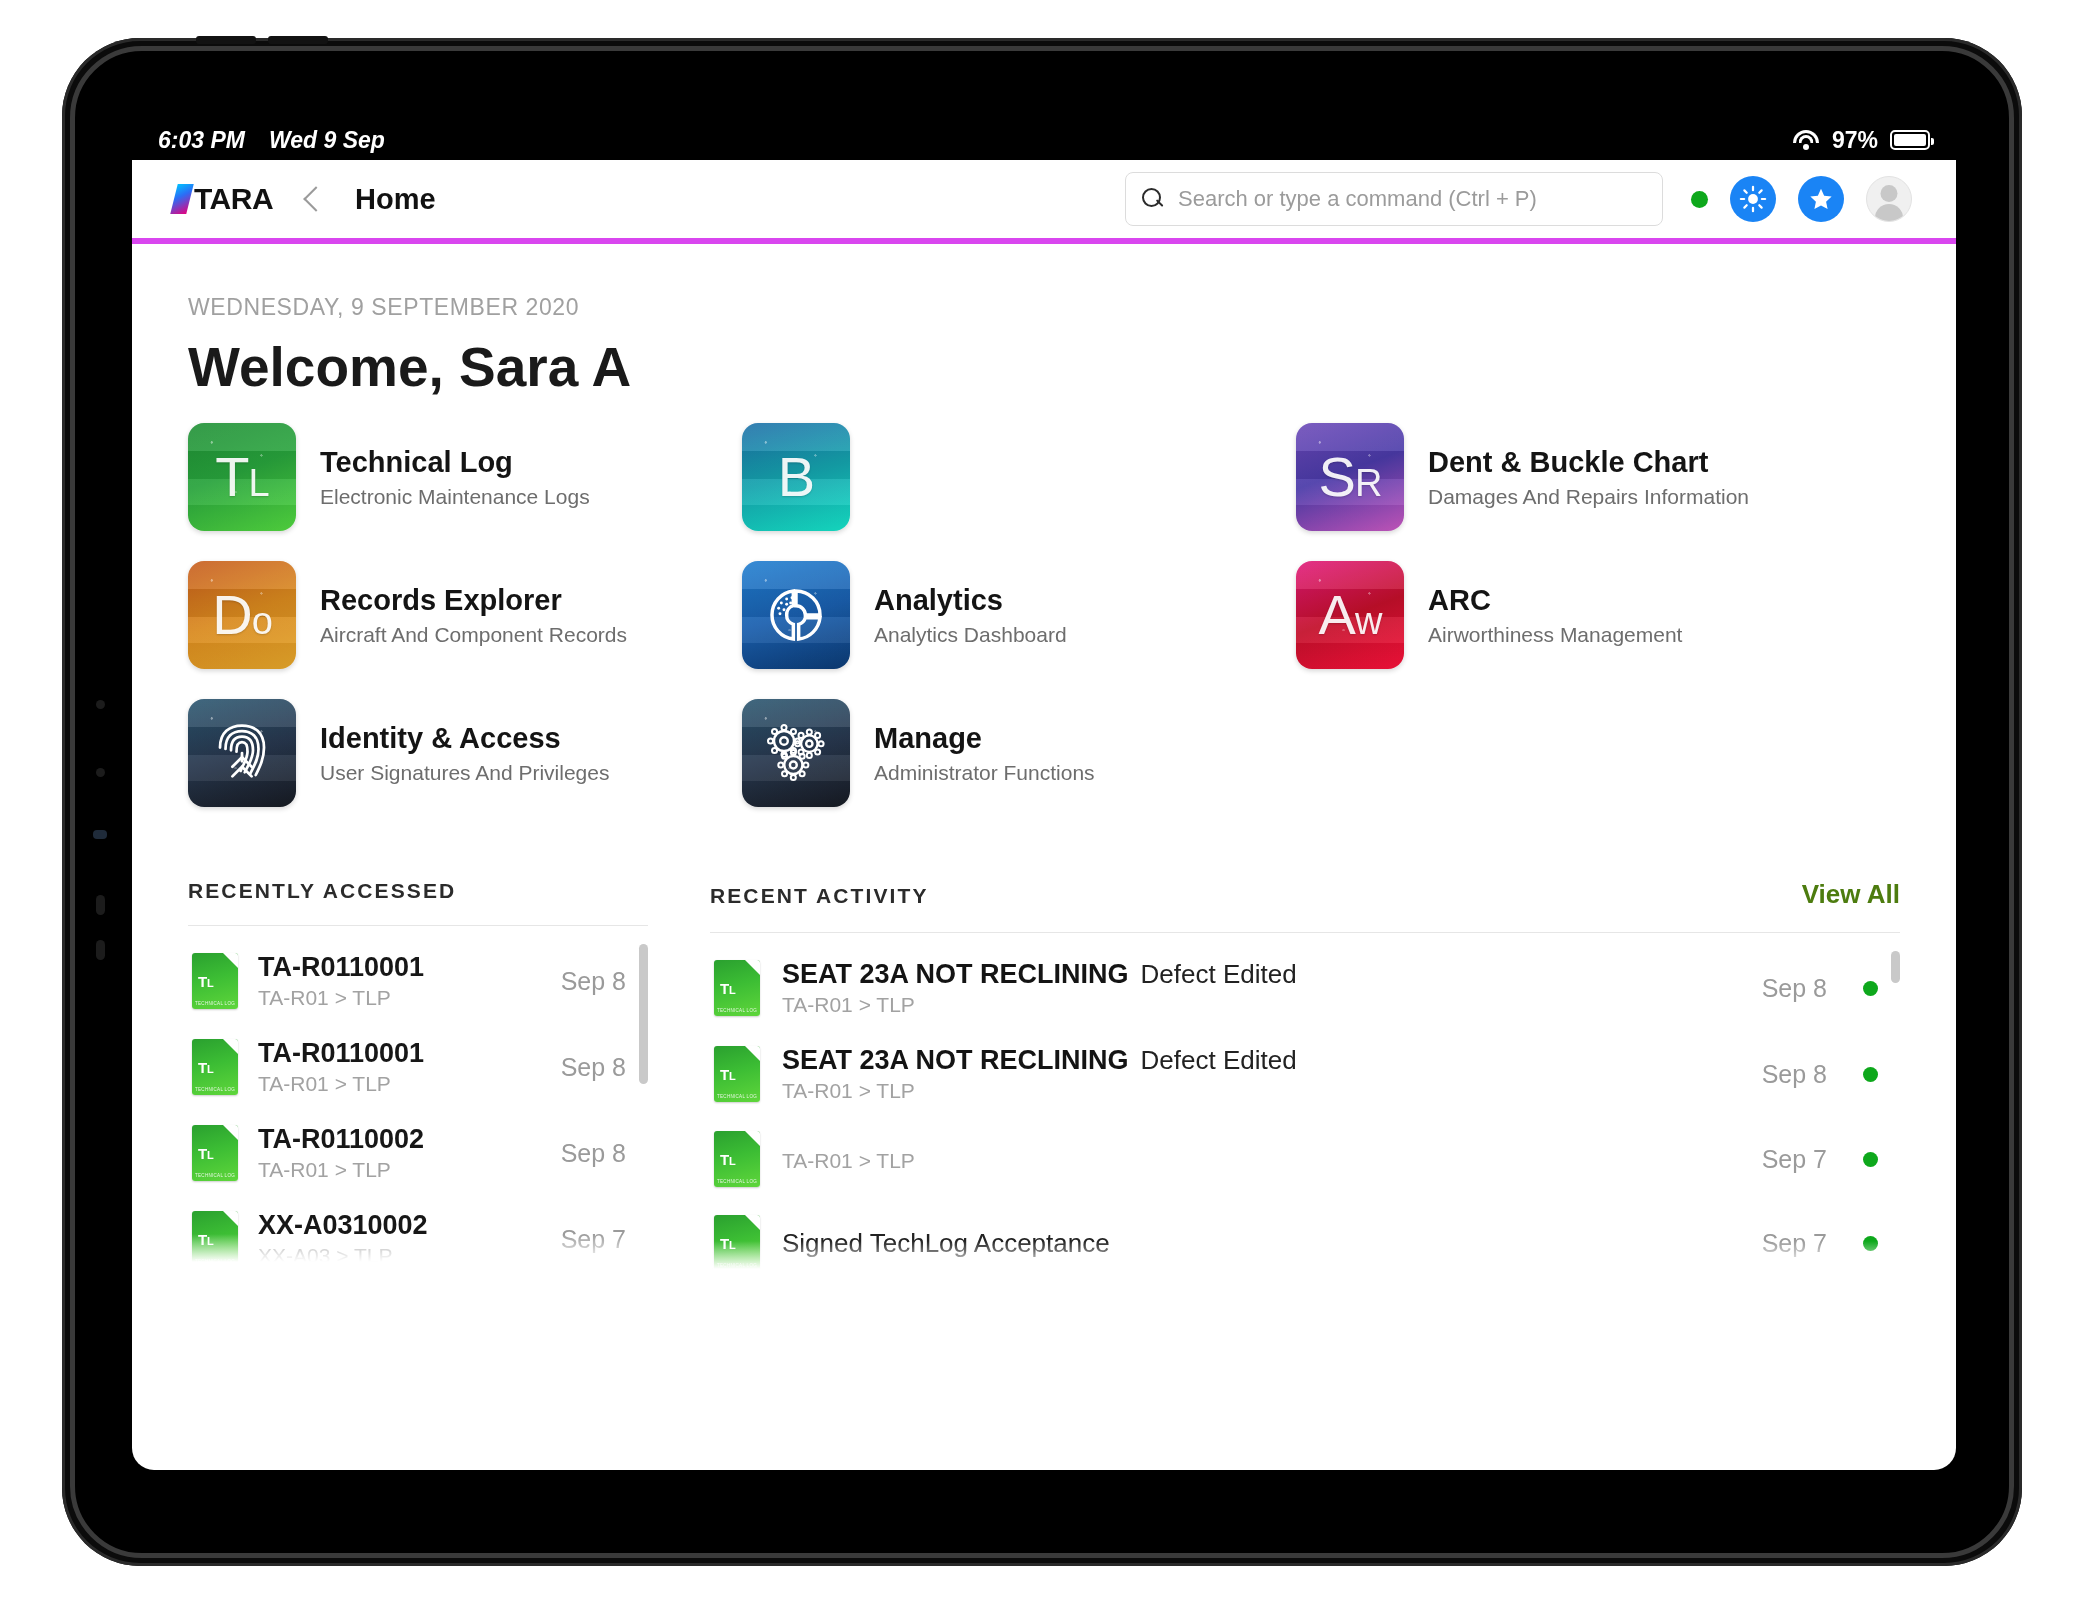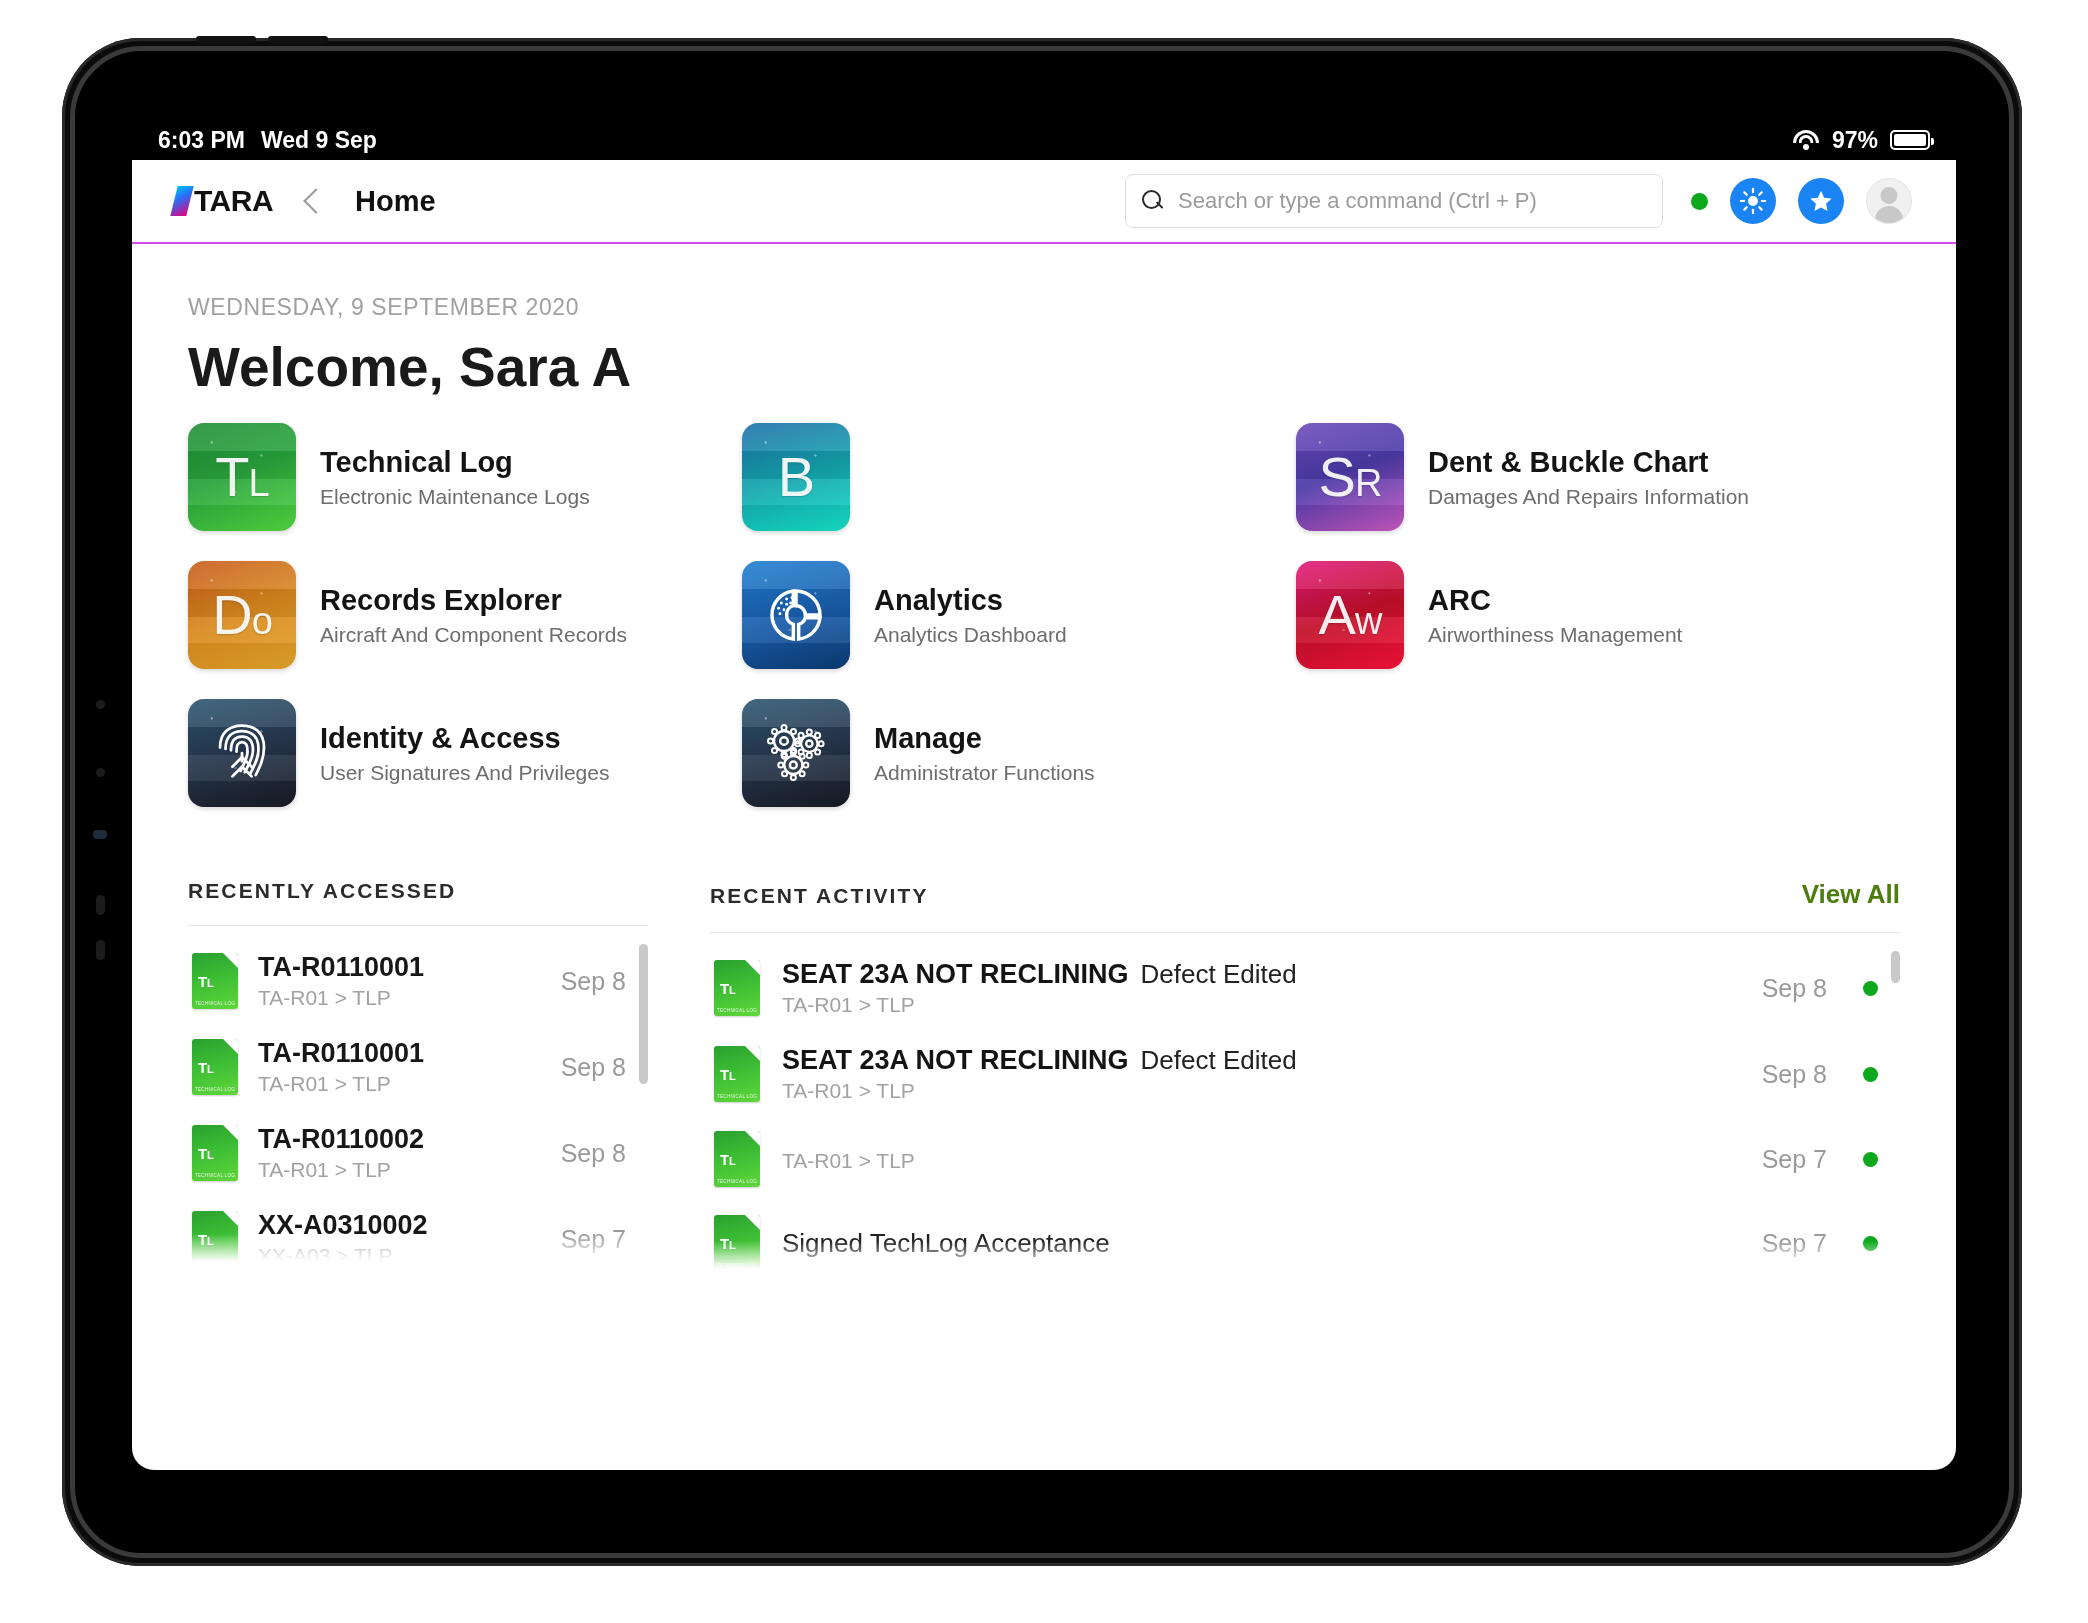--- a/index.html
+++ b/index.html
@@ -60,21 +60,21 @@
     position: absolute;
     left: 132px; top: 120px;
     width: 1824px; height: 40px;
     background: #000;
     display: flex; align-items: center;
     color: #fff;
     font-size: 23px; font-weight: 600;
     padding: 0 26px;
     border-radius: 22px 22px 0 0;
   }
-  .status-left { display: flex; align-items: flex-end; gap: 16px; }
+  .status-left { display: flex; align-items: flex-end; gap: 24px; font-style: italic; }
   .status-right { margin-left: auto; display: flex; align-items: center; gap: 12px; }
   .wifi-icon { width: 28px; height: 20px; position: relative; }
   .wifi-icon i {
     position: absolute; left: 50%; bottom: 0;
     border: 3px solid #fff; border-bottom: none;
     border-radius: 50% 50% 0 0 / 100% 100% 0 0;
     transform: translateX(-50%);
     background: transparent;
   }
   .wifi-icon i:nth-child(1) { width: 26px; height: 13px; bottom: 7px; }
@@ -103,21 +103,21 @@
     background: #fff;
     overflow: hidden;
     border-radius: 0 0 22px 22px;
   }
 
   
   .app-header {
     height: 84px;
     display: flex; align-items: center;
     padding: 0 44px 0 42px;
-    border-bottom: 2px solid #d946ef;
+    border-bottom: 6px solid #d946ef;
     background: #fff;
   }
   .logo { display: flex; align-items: center; gap: 2px; }
   .logo-slash {
     width: 16px; height: 30px;
     background: linear-gradient(150deg, #00c2ff 0%, #2b6df6 40%, #e6007e 100%);
     transform: skewX(-14deg);
     margin-right: 2px;
   }
   .logo-text {

